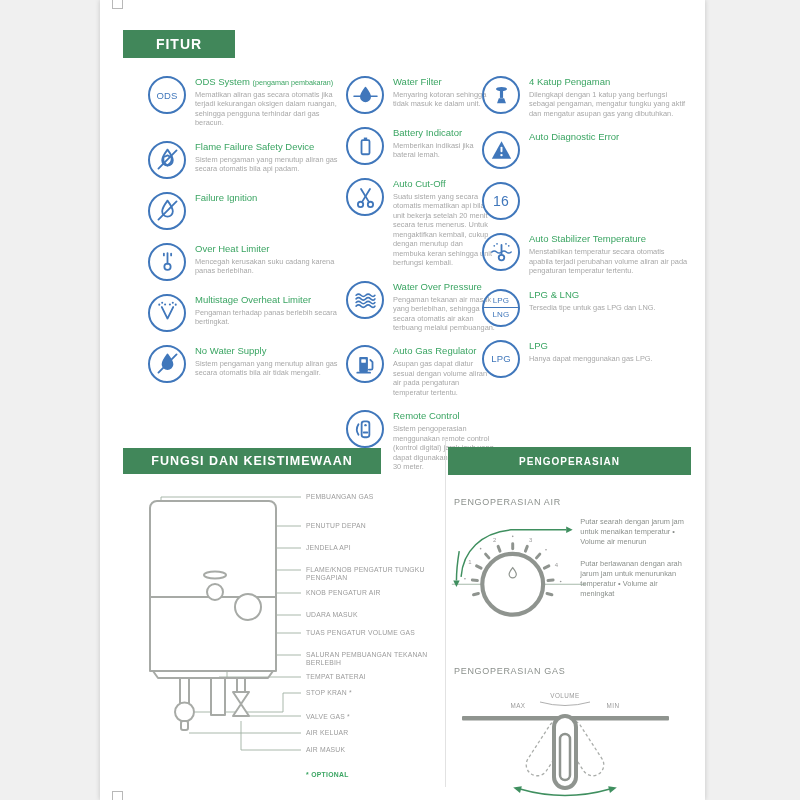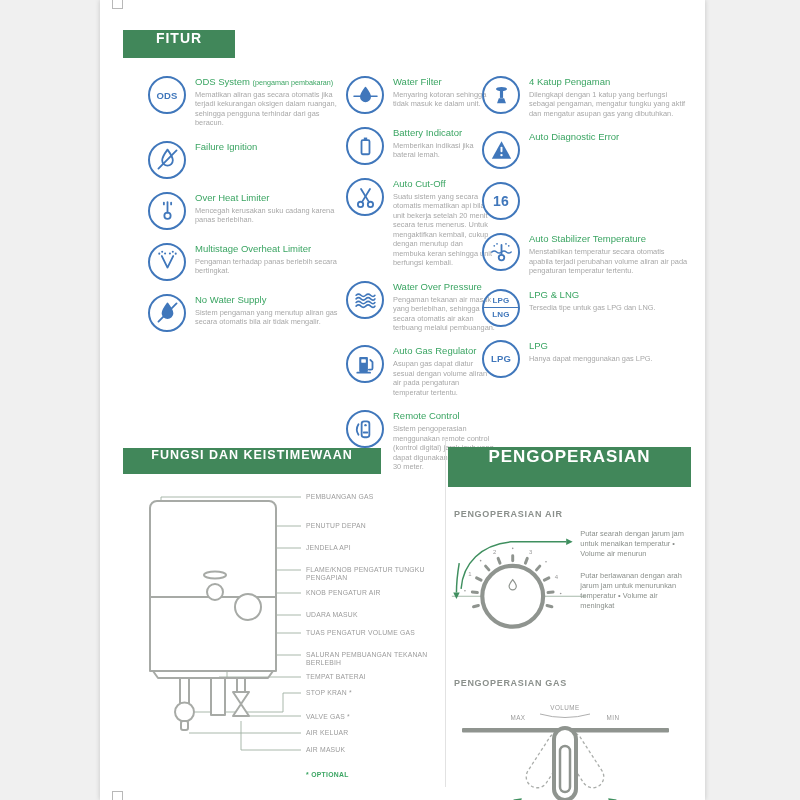--- a/index.html
+++ b/index.html
@@ -7,55 +7,55 @@
     --desc:#a8a8a8; --diag:#a7aaa6; --lead:#9fb0a2; --label:#9b9b9b; --opgray:#8b908c;
   }
   *{margin:0;padding:0;box-sizing:border-box}
   html,body{width:800px;height:800px;overflow:hidden}
   body{font-family:"Liberation Sans","DejaVu Sans",sans-serif;background:#f0f0f0;position:relative}
   .page{position:absolute;left:100px;top:0;width:605px;height:800px;background:#fff;box-shadow:0 0 5px rgba(0,0,0,.18)}
   .corner-mark{position:absolute;width:11px;height:9px;background:#fff;border:1px solid #b8b8b8}
   .corner-top{left:12px;top:0;border-top:none}
   .corner-bottom{left:12px;top:791px;border-bottom:none}
 
-  .hdr{background:var(--green);color:#fff;font-weight:bold;display:flex;justify-content:center;letter-spacing:1px}
+  .hdr{background:var(--green);color:#fff;font-weight:bold;display:flex;align-items:center;justify-content:center;letter-spacing:1px}
   .fitur-h{position:absolute;left:23px;top:30px;width:112px;height:28px;font-size:14px}
   .fungsi-h{width:258px;height:26px;font-size:12.5px}
-  .peng-h{width:243px;height:40px;font-size:17px}
+  .peng-h{width:243px;height:28px;font-size:10px}
 
   
   #features{position:absolute;left:0;top:76px;width:605px}
   .fcol{position:absolute;display:flex;flex-direction:column;gap:13px}
   .fcol0{left:48px;width:192px}
   .fcol1{left:246px;width:150px}
   .fcol2{left:382px;width:206px}
   .feature{display:flex;gap:9px;align-items:flex-start}
   .ficon{flex:0 0 38px;width:38px;height:38px;border:2.4px solid var(--blue);border-radius:50%;
-         display:flex;align-items:center;justify-content:center;color:var(--blue);font-weight:bold}
+         display:flex;align-items:center;justify-content:center;color:var(--blue);font-weight:normal}
   .ficon svg{width:29px;height:29px;display:block}
   .ficon-text{font-size:9.5px;letter-spacing:.2px}
   .ficon-16{font-size:14px}
   .ficon-split{flex-direction:column;overflow:hidden;font-size:8px;line-height:1}
   .ficon-split span{display:block;width:100%;text-align:center;padding:2.5px 0}
   .ficon-split .split-top{border-bottom:1.6px solid var(--blue)}
   .ftext{padding-top:1px}
   .ftitle{color:var(--title-green);font-weight:normal;font-size:9.5px;line-height:1.15;margin-bottom:2px}
   .ftitle .note{font-size:7.2px}
   .fdesc{color:var(--desc);font-size:7.4px;line-height:1.28}
 
   
   .fungsi-block{position:absolute;left:23px;top:448px;width:335px}
   .diagram{position:relative;margin-top:11px;height:330px}
   .diagram svg{position:absolute;left:0;top:0}
   .dlabel{position:absolute;left:183px;width:150px;color:var(--label);font-size:6.8px;letter-spacing:.2px;line-height:1.25;text-transform:uppercase}
   .footnote{position:absolute;left:183px;top:286px;color:var(--title-green);font-weight:bold;font-size:6.8px;letter-spacing:.3px}
 
   
   .op-panel{position:absolute;left:348px;top:447px;width:243px}
-  .op-sub{color:var(--opgray);font-weight:bold;font-size:9px;letter-spacing:.7px;margin:22px 0 0 6px}
+  .op-sub{color:var(--opgray);font-weight:normal;font-size:9px;letter-spacing:.7px;margin:22px 0 0 6px}
   .op-air{display:flex;margin:6px 0 0 2px}
   .op-texts{width:120px;margin-left:-8px;padding-top:4px}
   .op-texts p{color:var(--opgray);font-size:7.4px;line-height:1.35;margin-bottom:12px}
   .gas-sub{margin-top:28px}
   .gas-wrap{margin:10px 0 0 10px}
   .divider-v{position:absolute;left:345px;top:437px;width:1px;height:350px;background:#e2e2e2}
 </style>
 </head>
 <body>
 
@@ -67,20 +67,35 @@
     <span>FITUR</span>
   </div>
 
   <div id="features">
       <div class="fcol fcol0">
         <div class="feature">
     <div class="ficon ficon-text">ODS</div>
     <div class="ftext">
       <div class="ftitle"><span class="ftitle-main">ODS System</span> <span class="note ftitle-note">(pengaman pembakaran)</span></div>
       <div class="fdesc">Mematikan aliran gas secara otomatis jika terjadi kekurangan oksigen dalam ruangan, sehingga pengguna terhindar dari gas beracun.</div>
+    </div>
+  </div>
+        <div class="feature">
+    <div class="ficon">
+            <svg viewBox="0 0 24 24">
+              <g stroke="#4077BB" stroke-width="1.5" fill="none" stroke-linecap="round" stroke-linejoin="round">
+                <path d="M12 3.8C9.2 7.6 7.6 9.9 7.6 12.7a4.4 4.4 0 0 0 8.8 0C16.4 9.9 14.8 7.6 12 3.8Z"></path>
+                <path d="M12 8.6l3.4 1.5v2.3c0 2.2-1.5 3.4-3.4 4.6-1.9-1.2-3.4-2.4-3.4-4.6v-2.3Z" fill="#fff"></path>
+                <line x1="4.5" y1="19.5" x2="19.5" y2="4.5"></line>
+              </g>
+            </svg>
+          </div>
+    <div class="ftext">
+      <div class="ftitle"><span class="ftitle-main">Flame Failure Safety Device</span> </div>
+      <div class="fdesc">Sistem pengaman yang menutup aliran gas secara otomatis bila api padam.</div>
     </div>
   </div>
         <div class="feature">
     <div class="ficon">
             <svg viewBox="0 0 24 24">
               <g stroke="#4077BB" stroke-width="1.5" fill="none" stroke-linecap="round" stroke-linejoin="round">
                 <path d="M12 3.8C9.2 7.6 7.6 9.9 7.6 12.7a4.4 4.4 0 0 0 8.8 0C16.4 9.9 14.8 7.6 12 3.8Z"></path>
                 <line x1="4.5" y1="19.5" x2="19.5" y2="4.5"></line>
               </g>
             </svg>

